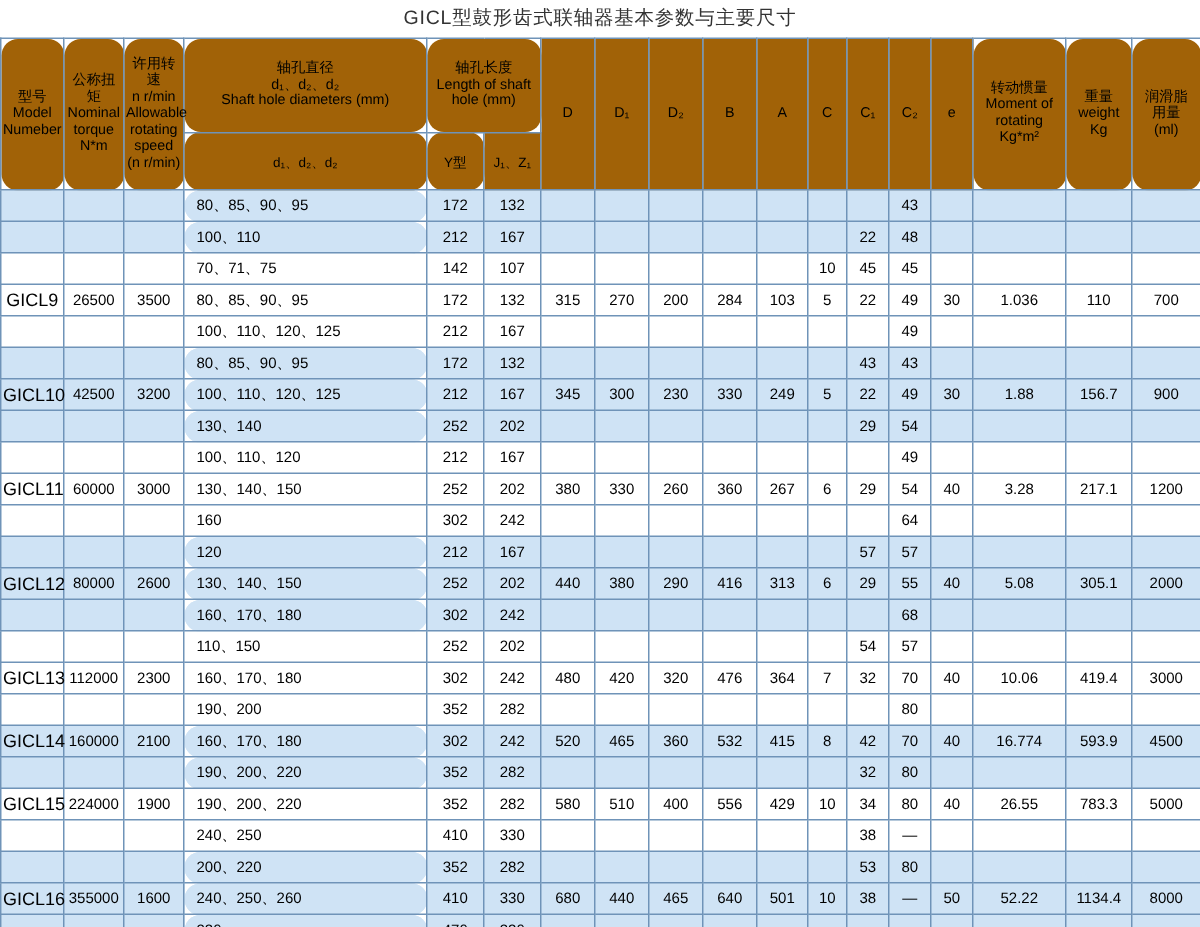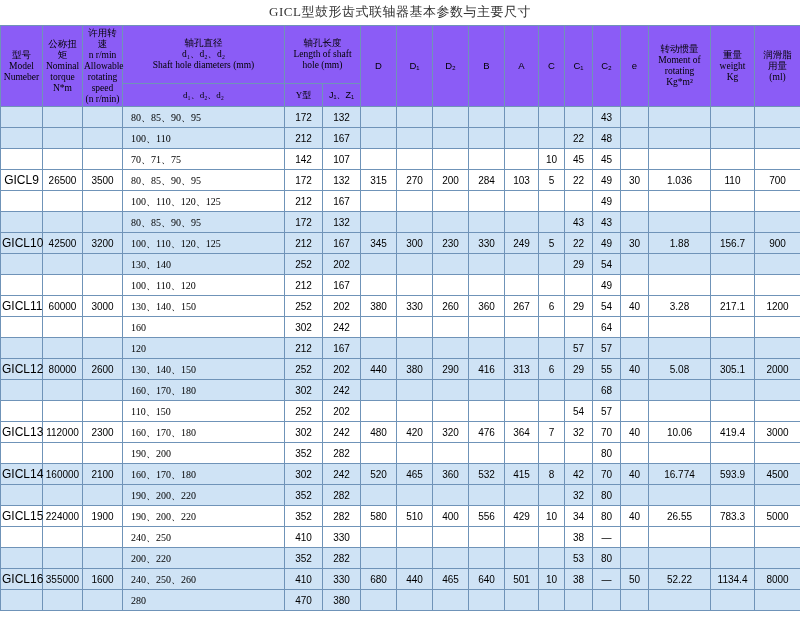--- a/index.html
+++ b/index.html
@@ -26,32 +26,32 @@
   td,th{
     border:1px solid #6f93b8;
     text-align:center;
     vertical-align:middle;
     font-weight:normal;
     font-size:10px;
     padding:0 1px;
     line-height:1.15;
   }
   thead td{
-    background:#8b5cf6;
+    background:#a16207;
     font-size:9.5px;
-    padding:2px 1px;
+    padding:12px 1px;
   }
   .hdr-sub{font-size:9px;}
   .band-a{background:#ffffff;}
   .band-b{background:#cfe3f5;}
   .num{font-size:10px;}
   .tall{height:21px;margin-left:36px;}
   .shaft{text-align:left;padding-left:8px;font-size:10px;}
   .model{font-size:12px;}
-  .cn{font-family:Liberation Serif, serif;}
+  .cn{font-family:Liberation Sans, sans-serif;border-radius:11px;}
 </style>
 </head>
 <body>
 
 <div id="title" class="cn">GICL型鼓形齿式联轴器基本参数与主要尺寸</div>
 
 <table>
   <colgroup>
     <col style="width:42px">
       <col style="width:40px">

